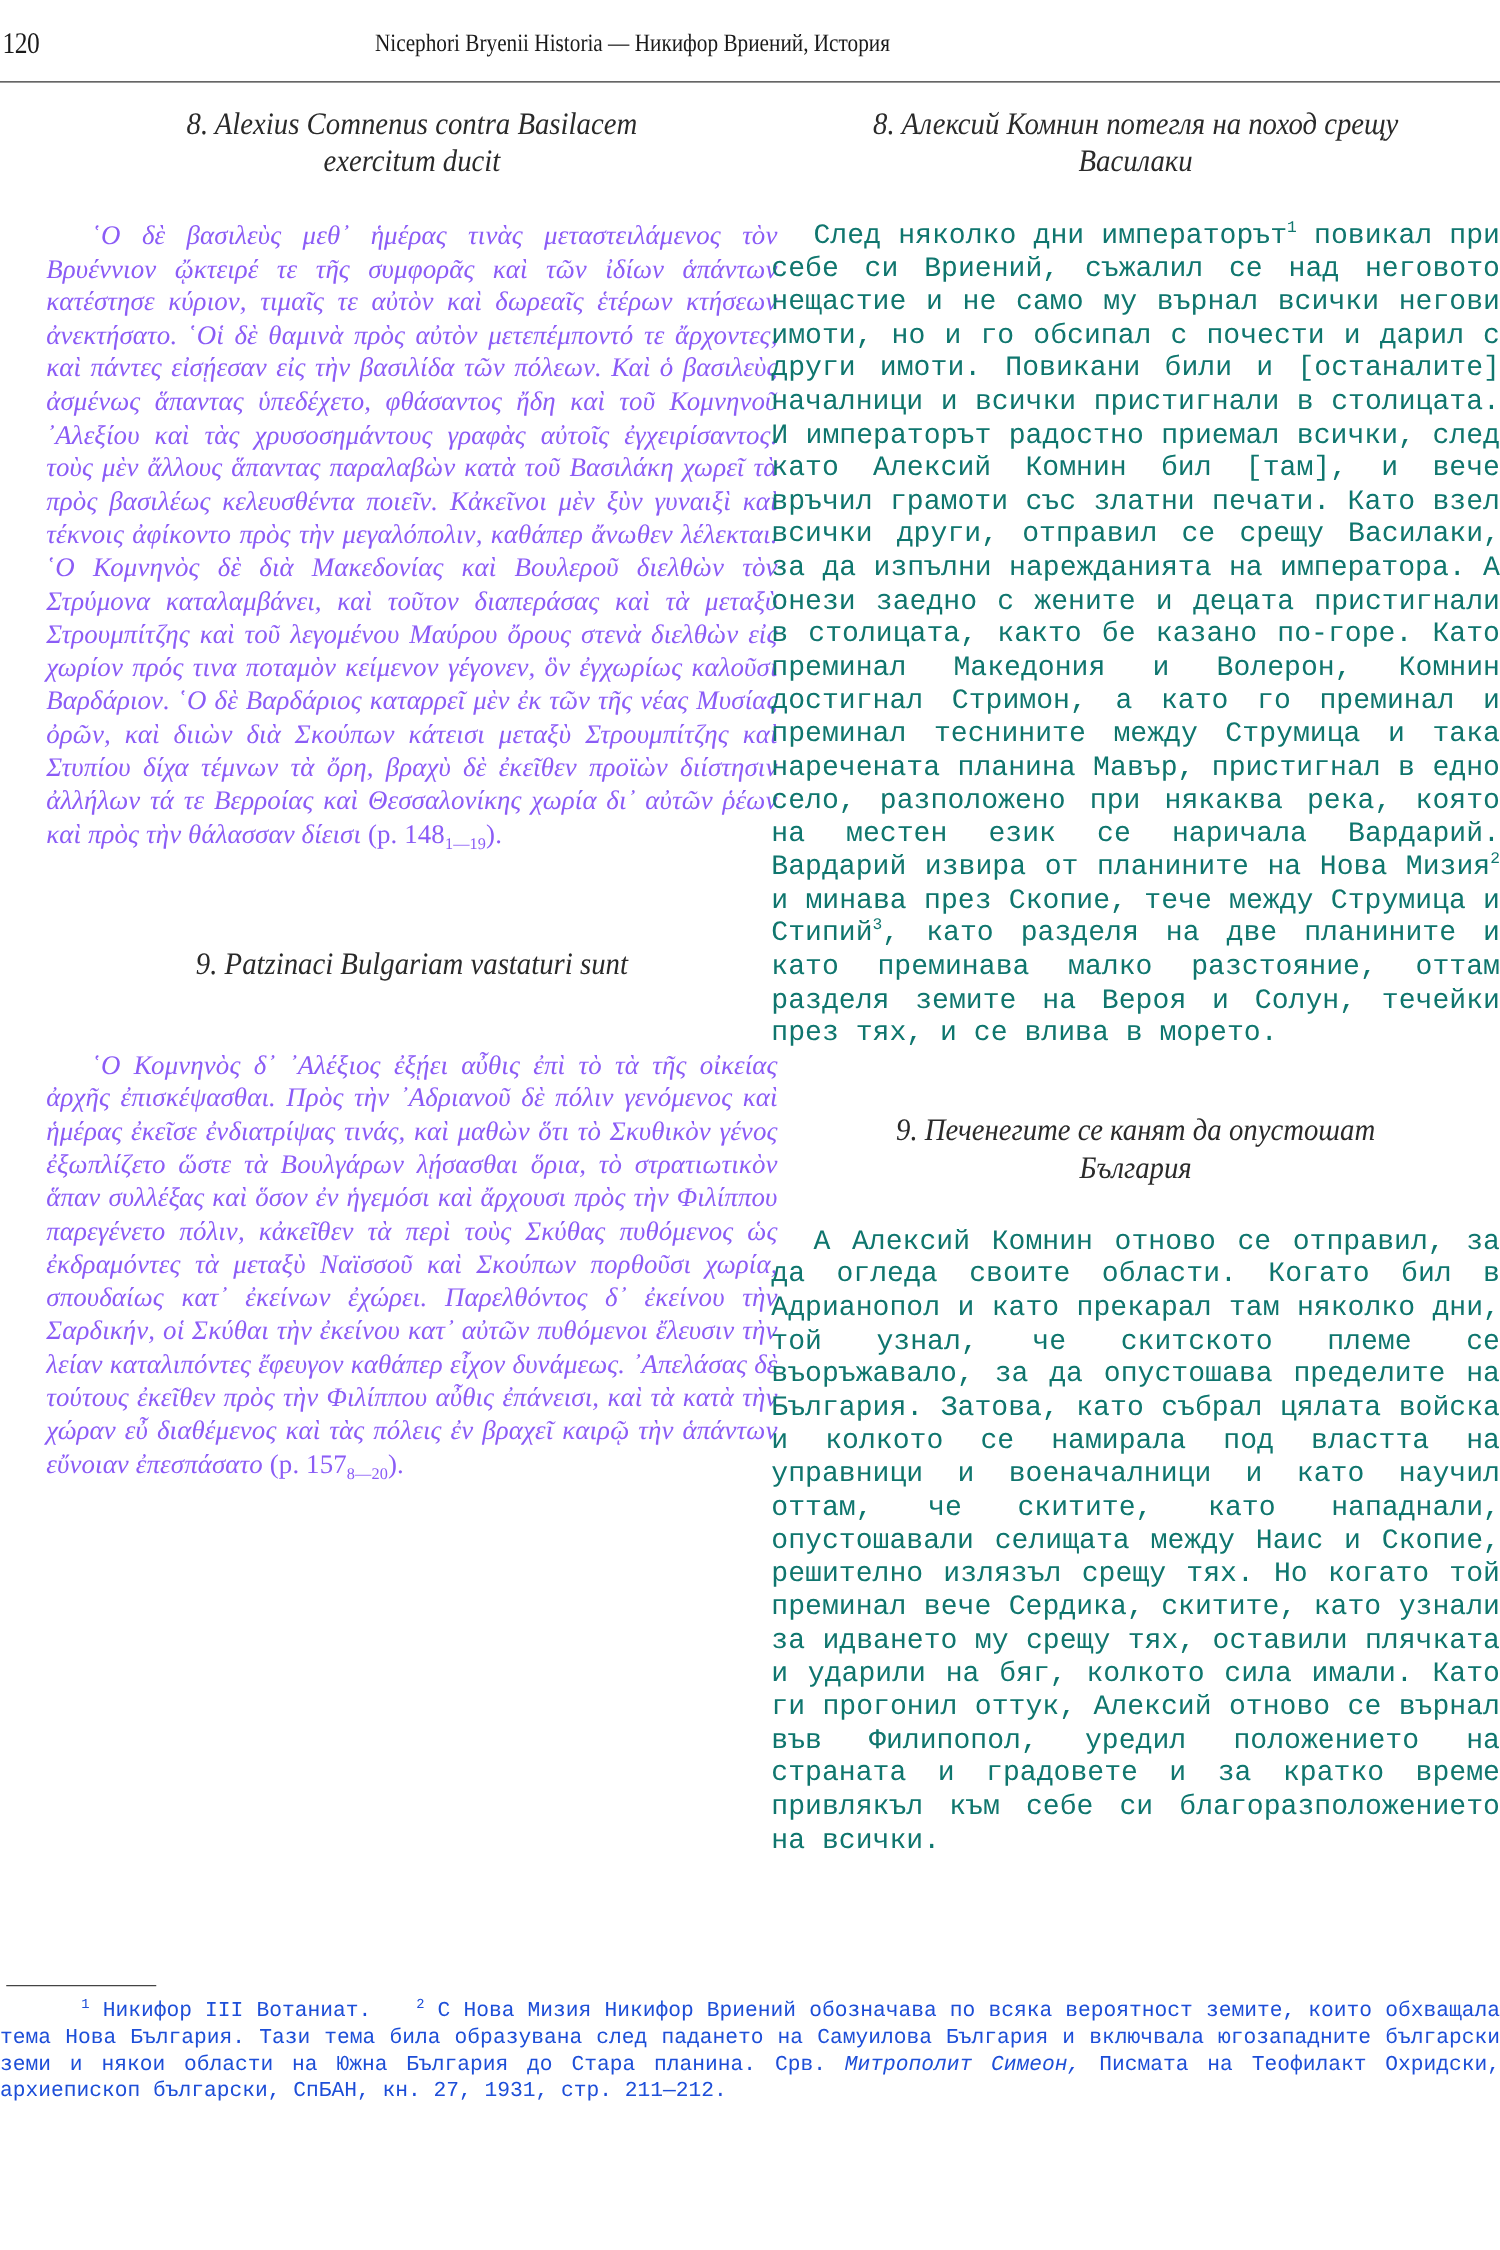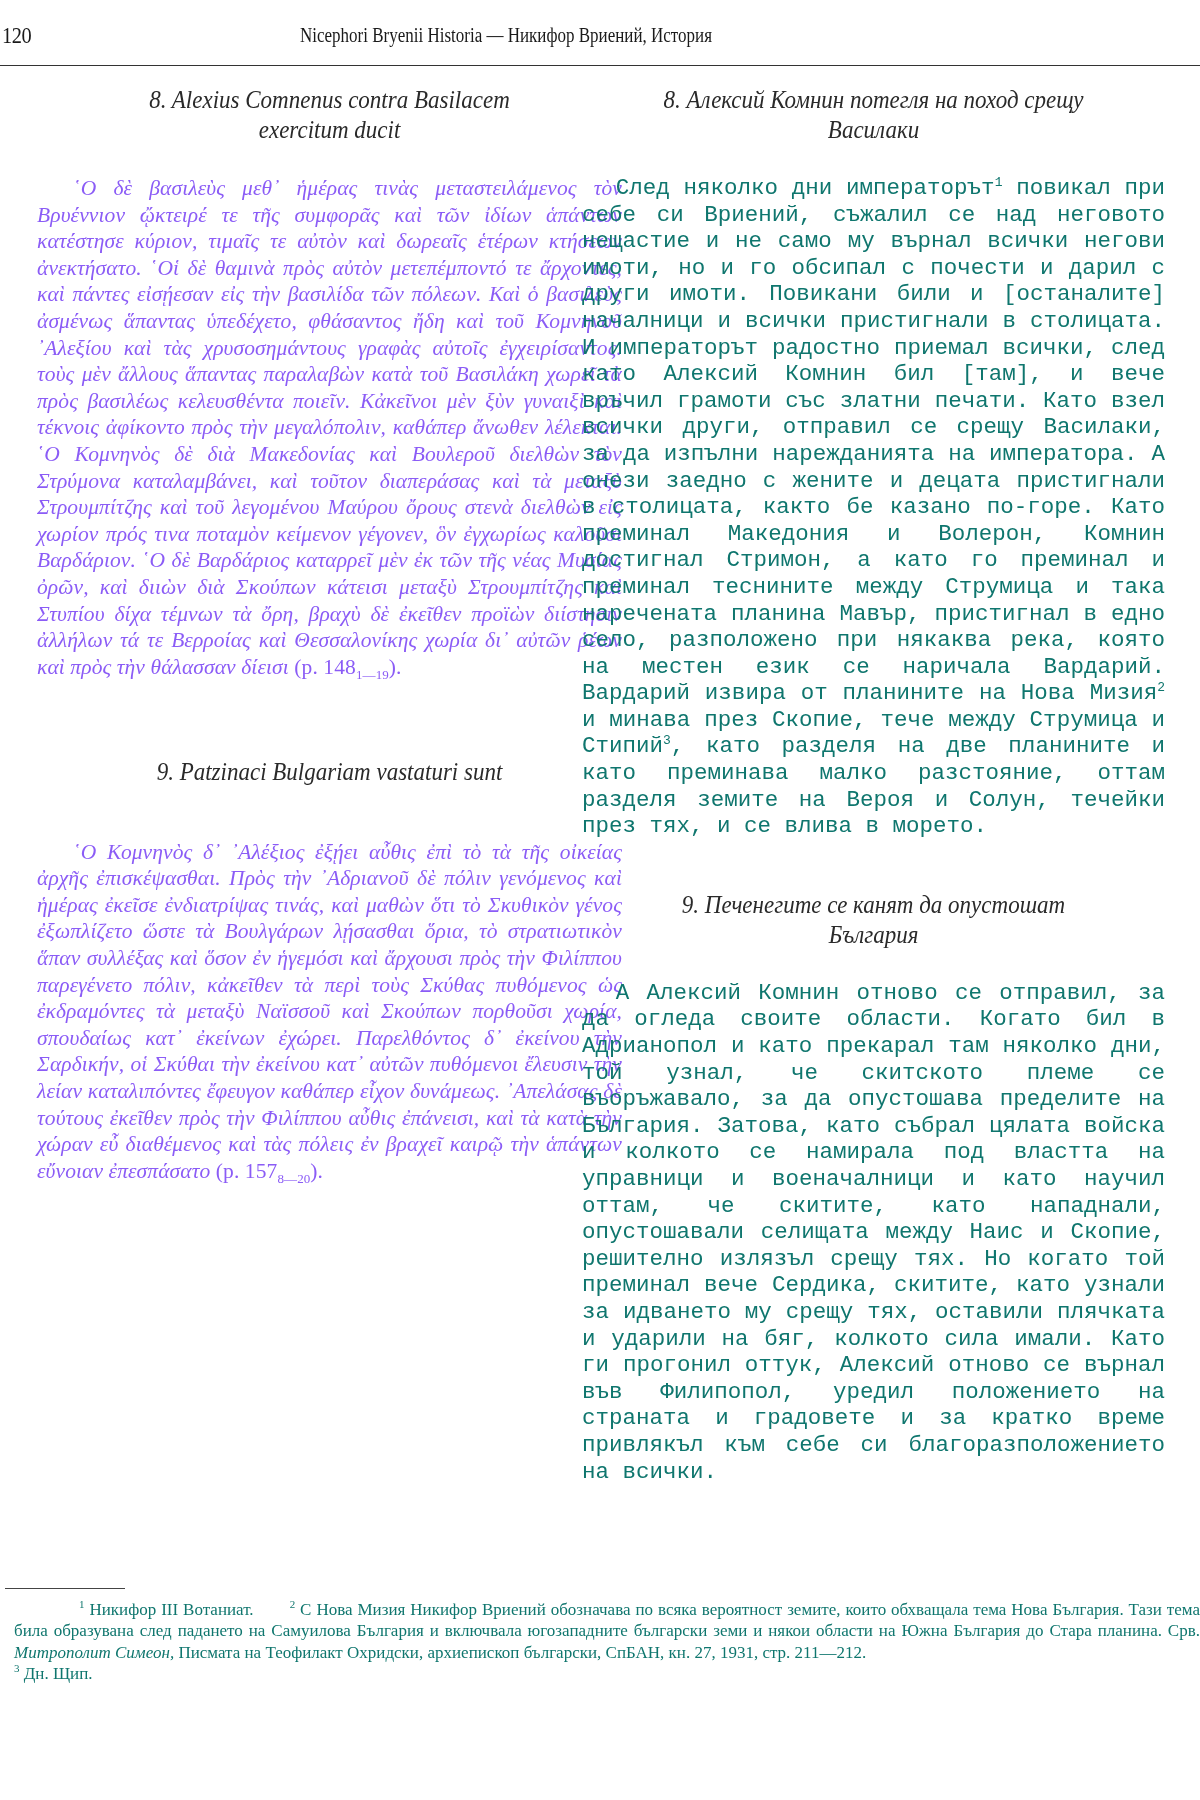--- a/index.html
+++ b/index.html
@@ -20,21 +20,21 @@
     position: absolute; left: 300px; top: 6px;
     font-family: "Liberation Serif", serif; font-size: 20px;
     transform: scaleX(0.85); transform-origin: left; white-space: nowrap;
   }
   .header-rule {
     position: absolute; left: 0; top: 47px; width: 1200px; height: 0;
     border-top: 1.5px solid #333;
   }
   .col { position: absolute; top: 85px; }
   .col-left { left: 0; width: 585px; padding-left: 37px; }
-  .col-right { left: 582px; width: 583px; }
+  .col-right { left: 617px; width: 583px; }
   .section-title {
     text-align: center; font-style: italic;
     font-family: "Liberation Serif", serif;
     font-size: 25px; line-height: 30px; color: #2a2a2a;
     transform: scaleX(0.92);
   }
   .greek-text {
     font-family: "Liberation Serif", serif; font-style: italic;
     font-size: 21.5px; line-height: 26.6px; text-align: justify;
     text-indent: 1.7em; margin: 0; color: #8b5cf6;
@@ -48,22 +48,22 @@
   sup.fn { font-size: 13px; vertical-align: super; line-height: 0; }
   .ref-sub { font-size: 13px; vertical-align: sub; font-style: normal; }
   .ref { font-style: normal; }
   .footnotes {
     position: absolute; left: 0; top: 1588px; width: 1200px;
   }
   .fn-rule {
     width: 120px; border-top: 1.2px solid #444; margin-left: 5px; margin-bottom: 10px;
   }
   .fn-text {
-    font-family: Liberation Serif, serif; font-size: 17px; line-height: 21.3px;
-    text-align: justify; margin: 0; color: #0f766e; padding-left: 14px;
+    font-family: Liberation Mono, monospace; font-size: 17px; line-height: 21.3px;
+    text-align: justify; margin: 0; color: #1d4ed8;
   }
   .fn-first { text-indent: 65px; }
   .fn-mark { font-size: 11px; vertical-align: super; line-height: 0; }
   .fn-gap { display: inline-block; width: 36px; }
   .ital { font-style: italic; }
 </style>
 </head>
 <body>
 
 <div class="header">
@@ -96,14 +96,13 @@
   <div>
     <div class="section-title" style="padding:0 60px;">9. Печенегите се канят да опустошат България</div>
     <div style="height:30px"></div>
     <p class="bg-text"><span>А Алексий Комнин отново се отправил, за да огледа своите области. Когато бил в Адрианопол и като прекарал там няколко дни, той узнал, че скитското племе се въоръжавало, за да опустошава пределите на България. Затова, като събрал цялата войска и колкото се намирала под властта на управници и военачалници и като научил оттам, че скитите, като нападнали, опустошавали селищата между Наис и Скопие, решително излязъл срещу тях. Но когато той преминал вече Сердика, скитите, като узнали за идването му срещу тях, оставили плячката и ударили на бяг, колкото сила имали. Като ги прогонил оттук, Алексий отново се върнал във Филипопол, уредил положението на страната и градовете и за кратко време привлякъл към себе си благоразположението на всички.</span></p>
   </div>
 </div>
 
 <div class="footnotes">
   <div class="fn-rule"></div>
   <p class="fn-text fn-first"><span class="fn-mark">1</span> <span>Никифор III Вотаниат.</span><span class="fn-gap"></span><span class="fn-mark">2</span> <span>С Нова Мизия Никифор Вриений обозначава по всяка вероятност земите, които обхващала тема Нова България. Тази тема била образувана след падането на Самуилова България и включвала югозападните български земи и някои области на Южна България до Стара планина. Срв.</span> <span class="ital">Митрополит Симеон,</span> <span>Писмата на Теофилакт Охридски, архиепископ български, СпБАН, кн. 27, 1931, стр. 211—212.</span></p>
-  <p class="fn-text"><span class="fn-mark">3</span> <span>Дн. Щип.</span></p>
 </div>
 
 </body></html>

